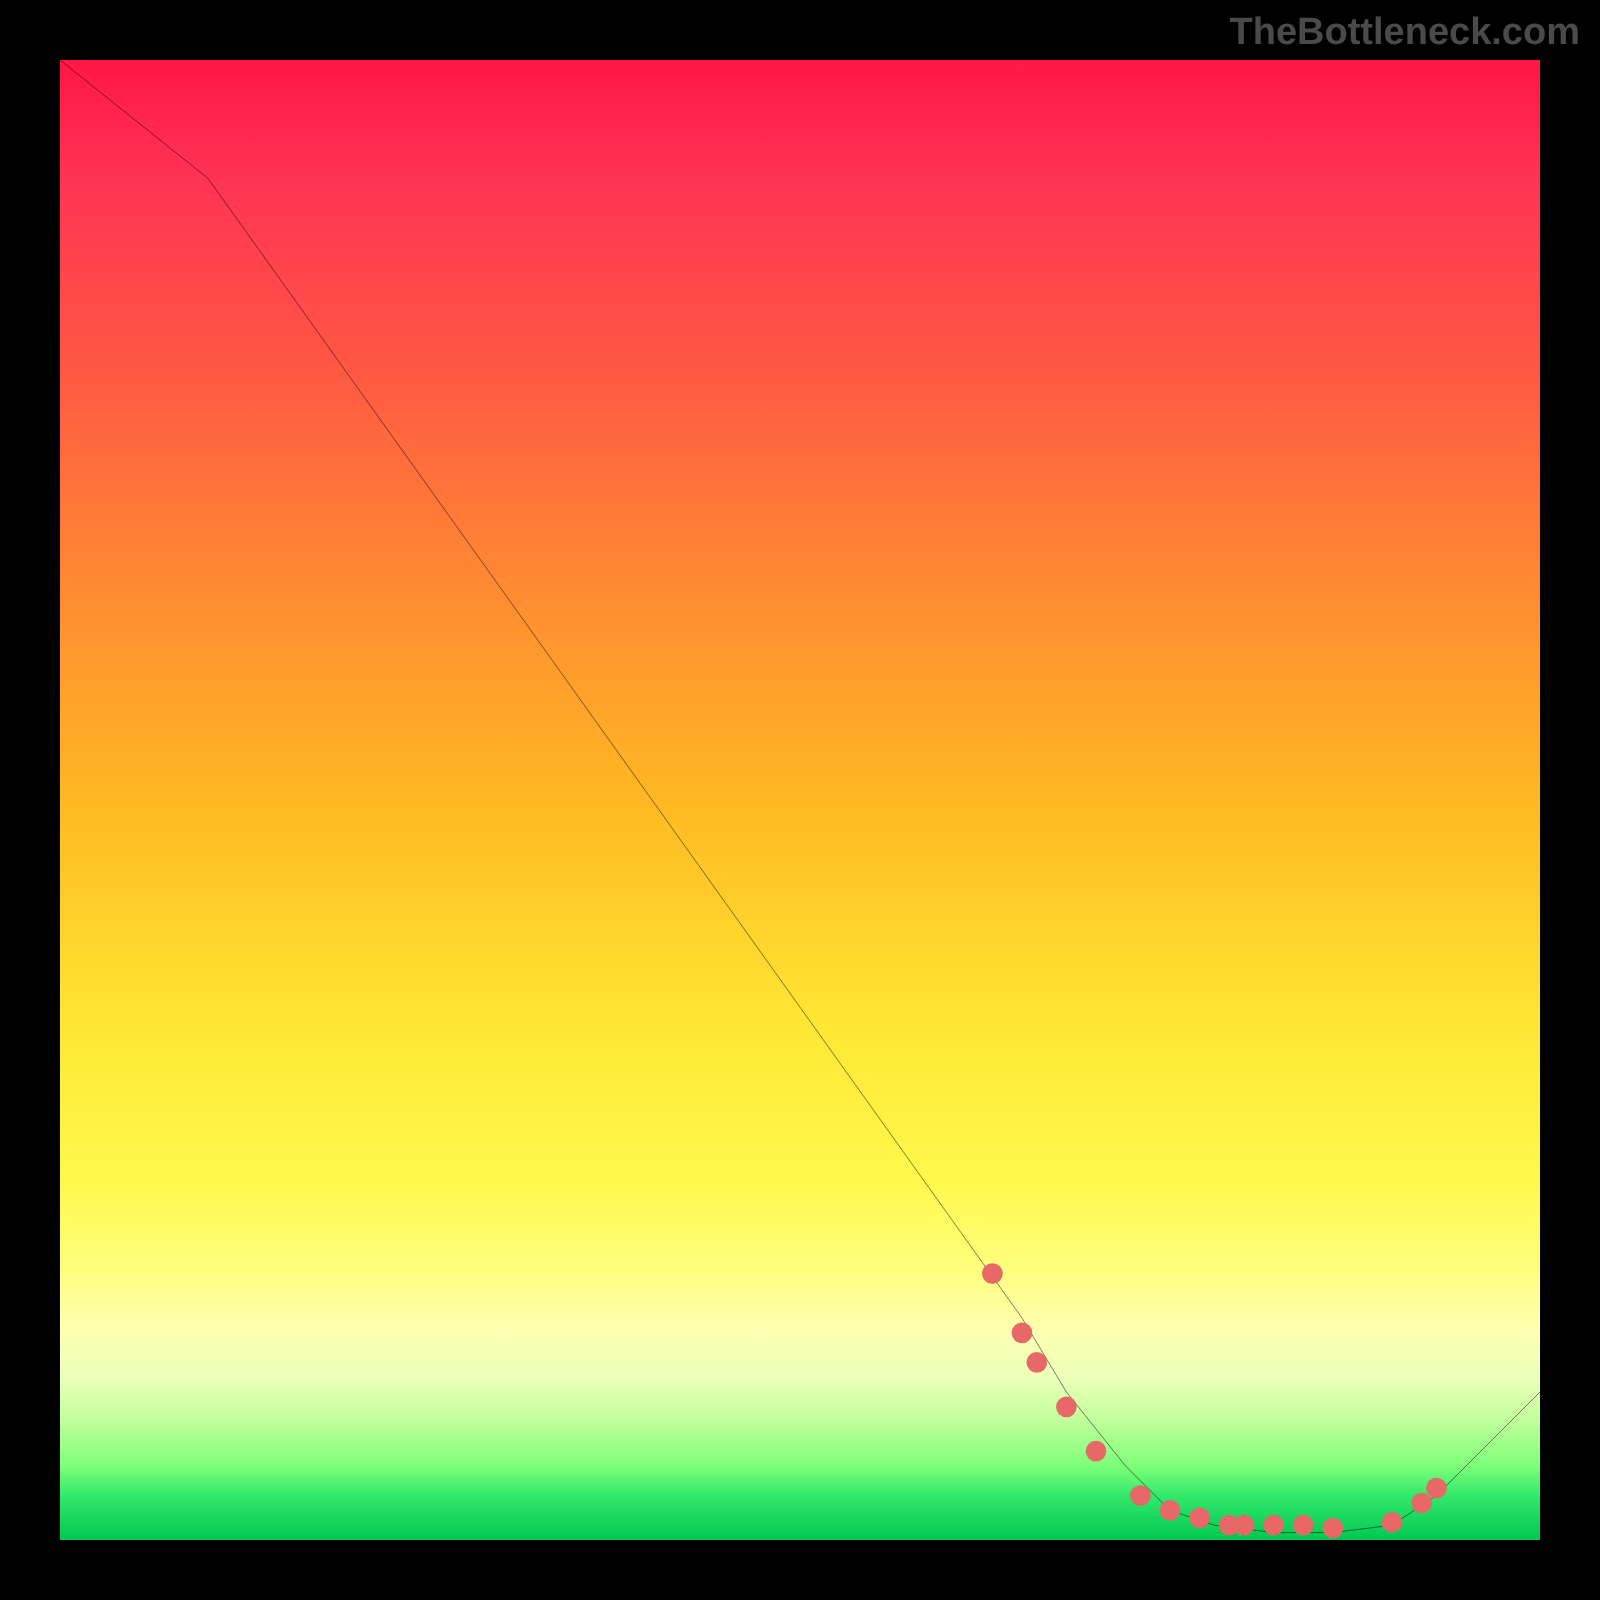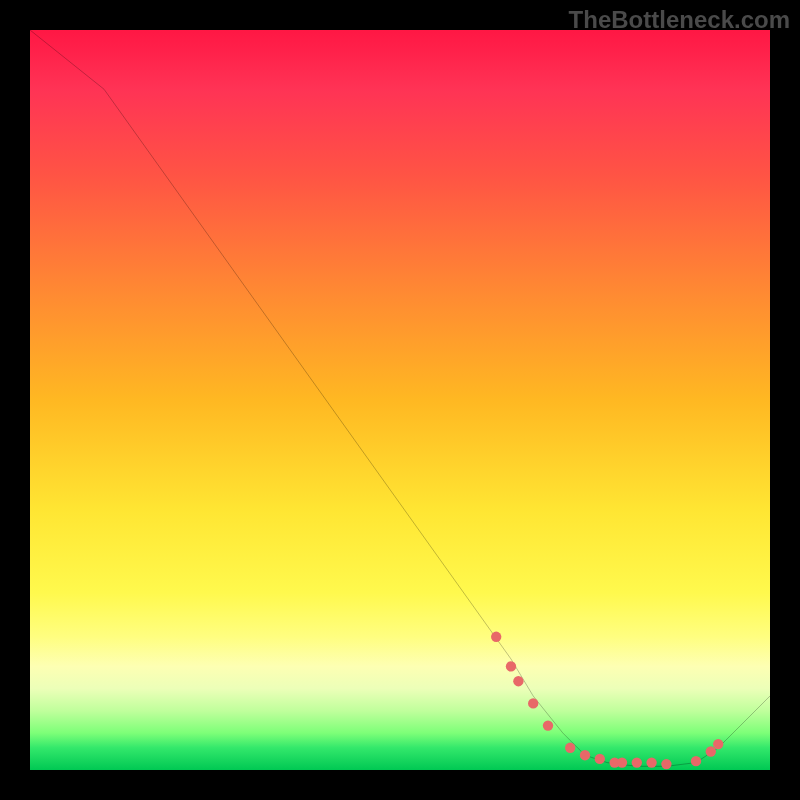--- a/index.html
+++ b/index.html
@@ -9,21 +9,21 @@
     background: #000;
     position: relative;
     font-family: Arial, sans-serif;
     overflow: hidden;
   }
   .watermark {
     position: absolute;
     top: 6px;
     right: 10px;
     color: #4a4a4a;
-    font-size: 24px;
+    font-size: 19px;
     font-weight: bold;
     z-index: 10;
   }
   .plot-area {
     position: absolute;
     left: 30px;
     top: 30px;
     width: 740px;
     height: 740px;
     background: linear-gradient(to bottom,

